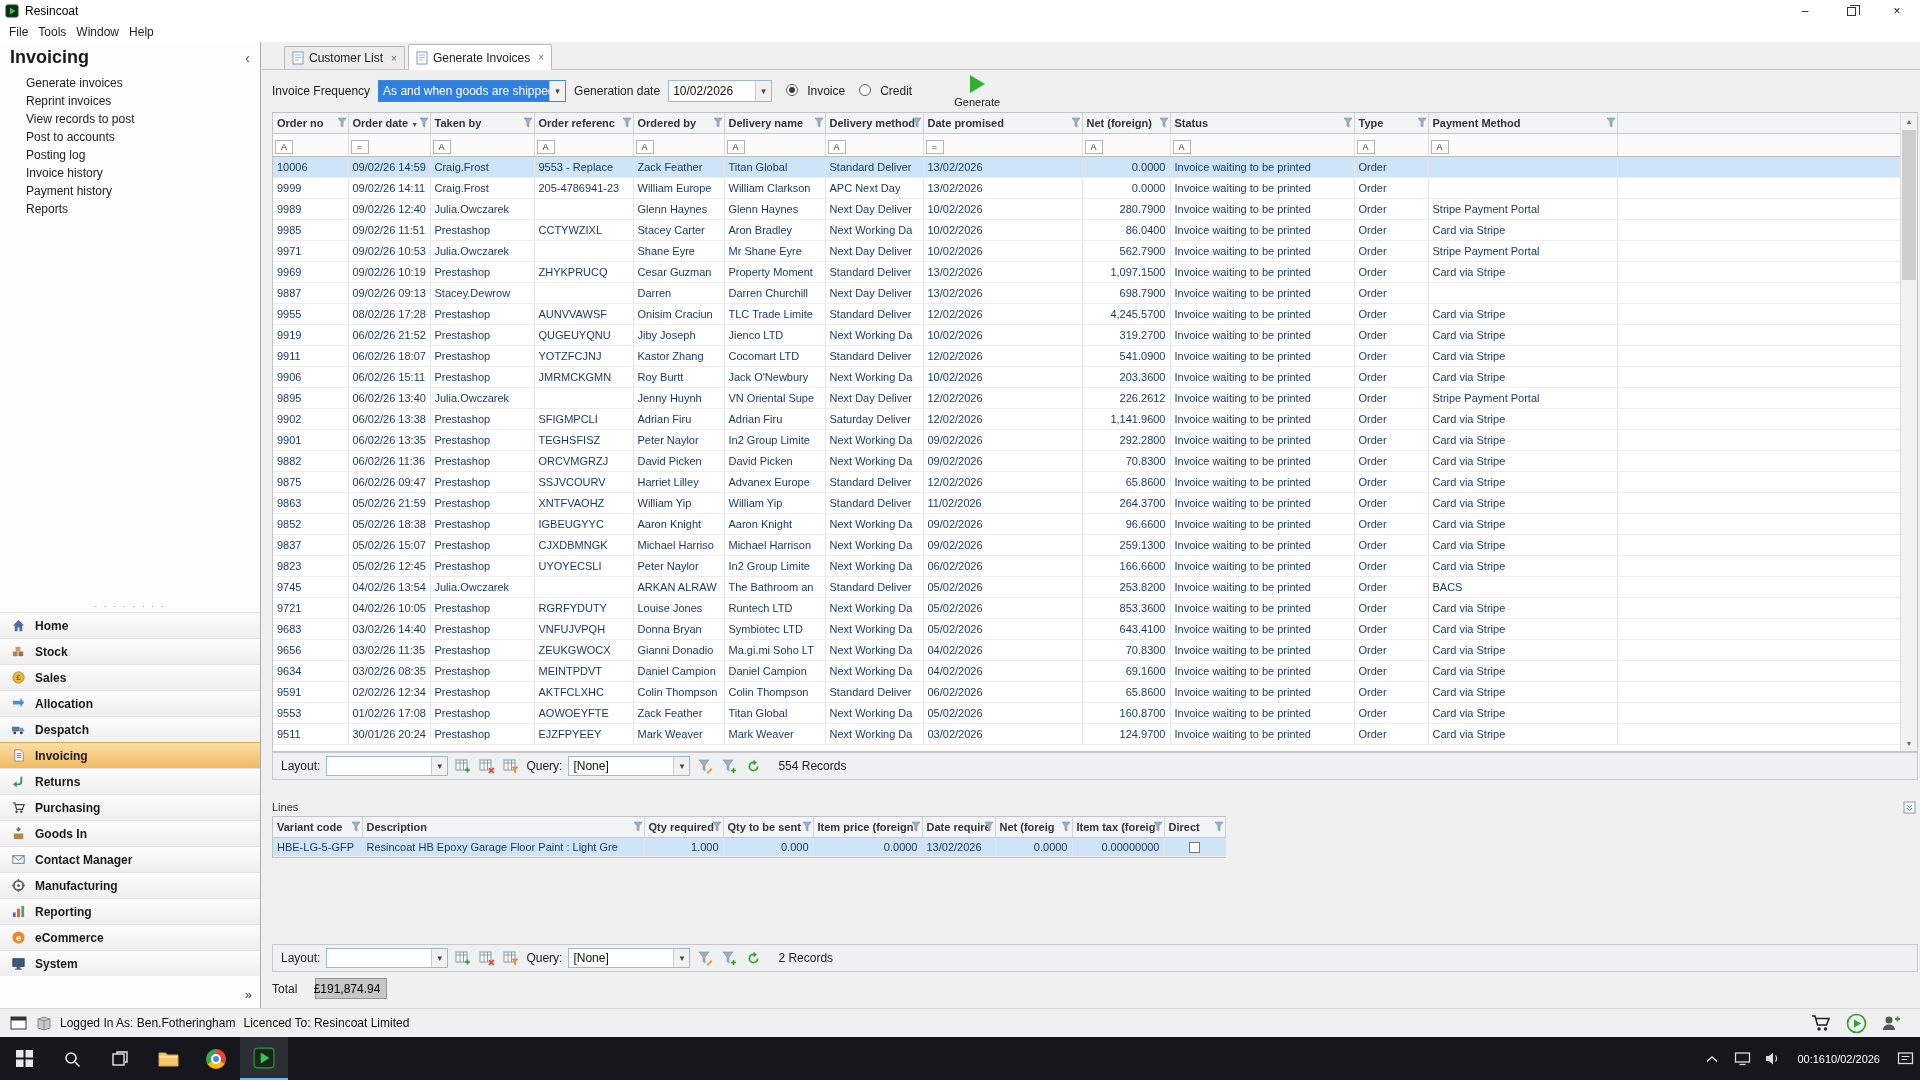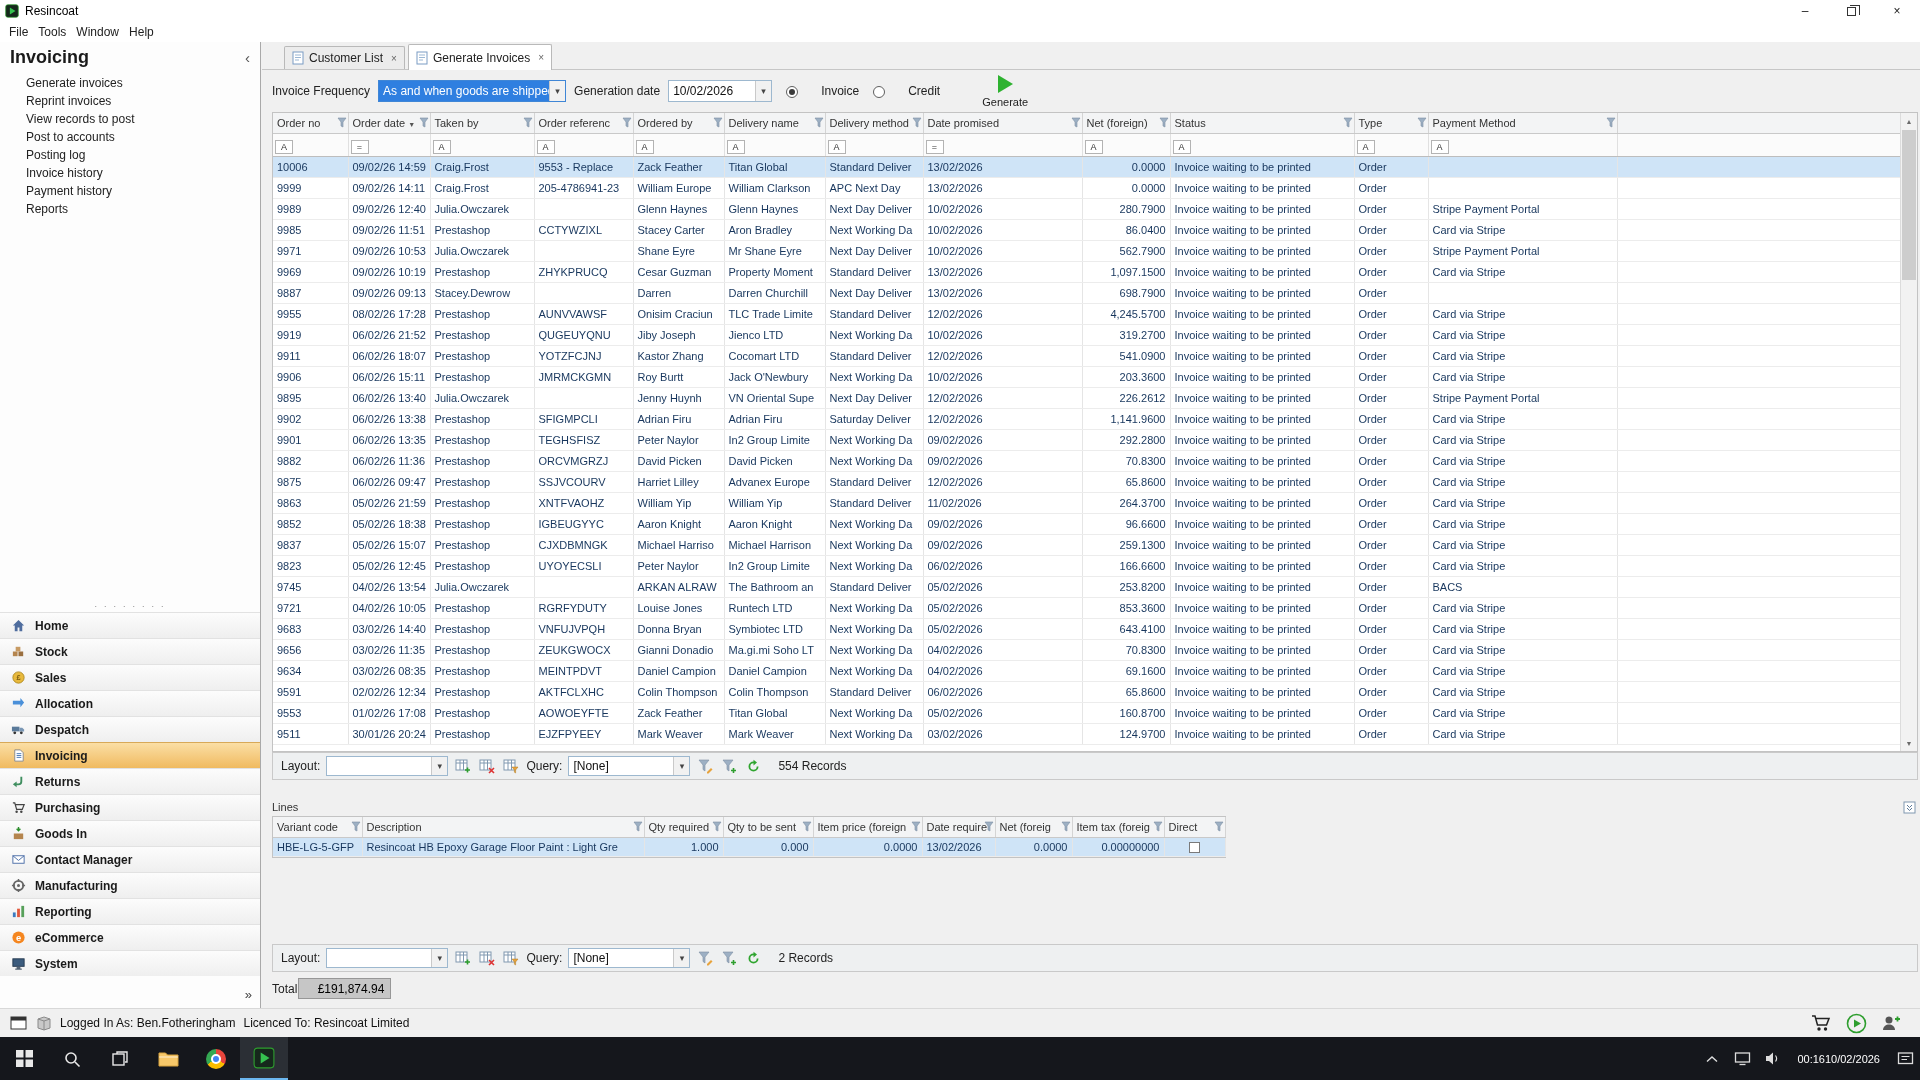--- a/index.html
+++ b/index.html
@@ -33,30 +33,30 @@
 .tab.active{background:#fff;height:26px;margin-bottom:-1px}
 .tab-close{font-size:10px;color:#666;margin-left:3px}
 .toolbar{position:absolute;top:28px;left:0;right:0;height:42px;display:flex;align-items:center;gap:8px;padding-left:10px;font-size:12px;color:#222}
 .tb-label{white-space:nowrap}
 .combo{height:22px;border:1px solid #9db8cf;background:#fff;display:flex;align-items:center}
 .combo-text{flex:1;padding:0 4px;font-size:12px;color:#111;white-space:nowrap;overflow:hidden}
 .combo-arrow{width:16px;height:100%;display:flex;align-items:center;justify-content:center;font-size:9px;color:#444;background:#f1f1f1;border-left:1px solid #c9c9c9}
 .combo.freq{width:188px;border-color:#3f86d6}
 .combo.freq .combo-text{background:#2f7fe0;color:#fff;height:100%;display:flex;align-items:center}
 .combo.date{width:104px}
-.radio{display:flex;align-items:flex-end;gap:23px;margin-left:6px}
+.radio{display:flex;align-items:flex-start;gap:9px;margin-left:6px}
 .rb{width:12px;height:12px;border-radius:50%;border:1px solid #5f5f5f;background:#fff;position:relative;display:inline-block}
 .rb.checked::after{content:"";position:absolute;inset:2px;background:#3a3a3a;border-radius:50%}
 .generate{margin-left:26px;display:flex;flex-direction:column;align-items:center;width:62px}
 .gen-tri{width:0;height:0;border-left:15px solid #2eb230;border-top:9px solid transparent;border-bottom:9px solid transparent}
 .gen-label{font-size:11px;color:#222;margin-top:3px}
 
 .grid-wrap{position:absolute;top:70px;left:10px;right:2px;height:640px;background:#fff;border:1px solid #c3c3c3;overflow:hidden}
 table.grid{border-collapse:collapse;table-layout:fixed;width:100%}
-table.grid th{height:20px;background:#f3f4f5;border-right:1px solid #d4d4d4;border-bottom:1px solid #c9c9c9;font-size:11px;font-weight:normal;color:#333;text-align:left;padding:0 14px 0 4px;position:relative;white-space:nowrap;overflow:hidden}
+table.grid th{height:20px;background:#f3f4f5;border-right:1px solid #d4d4d4;border-bottom:1px solid #c9c9c9;font-size:11px;font-weight:bold;color:#333;text-align:left;padding:0 14px 0 4px;position:relative;white-space:nowrap;overflow:hidden}
 table.grid th .funnel{position:absolute;right:1px;top:4px}
 table.grid th .sort{font-size:7px;color:#555}
 table.grid tr.filter-row td{height:20px;background:#fbfbfb;border-right:1px solid #e0e0e0;border-bottom:1px solid #bdbdbd;padding:2px 2px}
 .fbox{display:inline-block;width:18px;height:14px;border:1px solid #b3b3b3;background:#fff;font-size:9px;line-height:13px;text-align:center;color:#333}
 table.grid tbody td{height:21px;font-size:11px;color:#17365d;border-right:1px solid #e5e5e5;border-bottom:1px solid #ececec;padding:0 4px;white-space:nowrap;overflow:hidden}
 table.grid tbody tr.selected td{background:#cfe4f7}
 table.grid td.c-right{text-align:right}
 table.grid td.c-center{text-align:center}
 table.grid .filler{border-right:none}
 table.grid.lines tbody td{height:19px}
@@ -65,23 +65,23 @@
 .vs-btn{position:absolute;left:0;right:0;height:16px;display:flex;align-items:center;justify-content:center;font-size:7px;color:#6a6a6a}
 .vs-btn.up{top:0}.vs-btn.down{bottom:0}
 .vs-thumb{position:absolute;top:17px;left:1px;width:14px;height:150px;background:#cdcdcd}
 .grid-footer{position:absolute;left:10px;right:2px;height:28px;background:#eef0f1;border:1px solid #c9c9c9;display:flex;align-items:center;gap:6px;padding:0 8px;font-size:12px;color:#222}
 .combo.small{width:122px;height:20px}
 .ft-icon{display:inline-flex;width:18px;height:18px;align-items:center;justify-content:center}
 .records{margin-left:10px}
 .lines-title-row{position:absolute;top:756px;left:10px;right:2px;display:flex;align-items:center;font-size:11px;color:#333}
 .lines-expand{margin-left:auto}
 .lines-wrap{position:absolute;top:774px;left:10px;width:954px;background:#fff;border:1px solid #c3c3c3}
-.total-row{position:absolute;top:936px;left:10px;display:flex;align-items:center;gap:1px}
+.total-row{position:absolute;top:936px;left:10px;display:flex;align-items:center;gap:18px}
 .total-label{font-size:12px;color:#222}
-.total-box{width:93px;height:21px;background:#c6c6c6;border:1px solid #979797;display:flex;align-items:center;justify-content:flex-end;padding:0 6px;font-size:12px;color:#000}
+.total-box{width:72px;height:21px;background:#c6c6c6;border:1px solid #979797;display:flex;align-items:center;justify-content:flex-end;padding:0 6px;font-size:12px;color:#000}
 
 .statusbar{position:absolute;top:1008px;left:0;right:0;height:29px;background:#f0f0f0;border-top:1px solid #d8d8d8;display:flex;align-items:center;gap:8px;padding:0 10px;font-size:12px;color:#111}
 .st-icon{display:inline-flex;align-items:center}
 .st-right{margin-left:auto;display:flex;align-items:center;gap:14px;padding-right:8px}
 
 .taskbar{position:absolute;top:1037px;left:0;right:0;height:43px;background:#15171c;display:flex;align-items:stretch}
 .tb-icon{width:48px;display:flex;align-items:center;justify-content:center}
 .tb-icon.sm{width:30px}
 .active-app{background:#2b2f35;border-bottom:2px solid #6cb8f0}
 .chrome{width:20px;height:20px;border-radius:50%;background:conic-gradient(#e8453c 0 33%,#fbbd00 33% 66%,#34a853 66% 100%);position:relative;display:inline-block}

